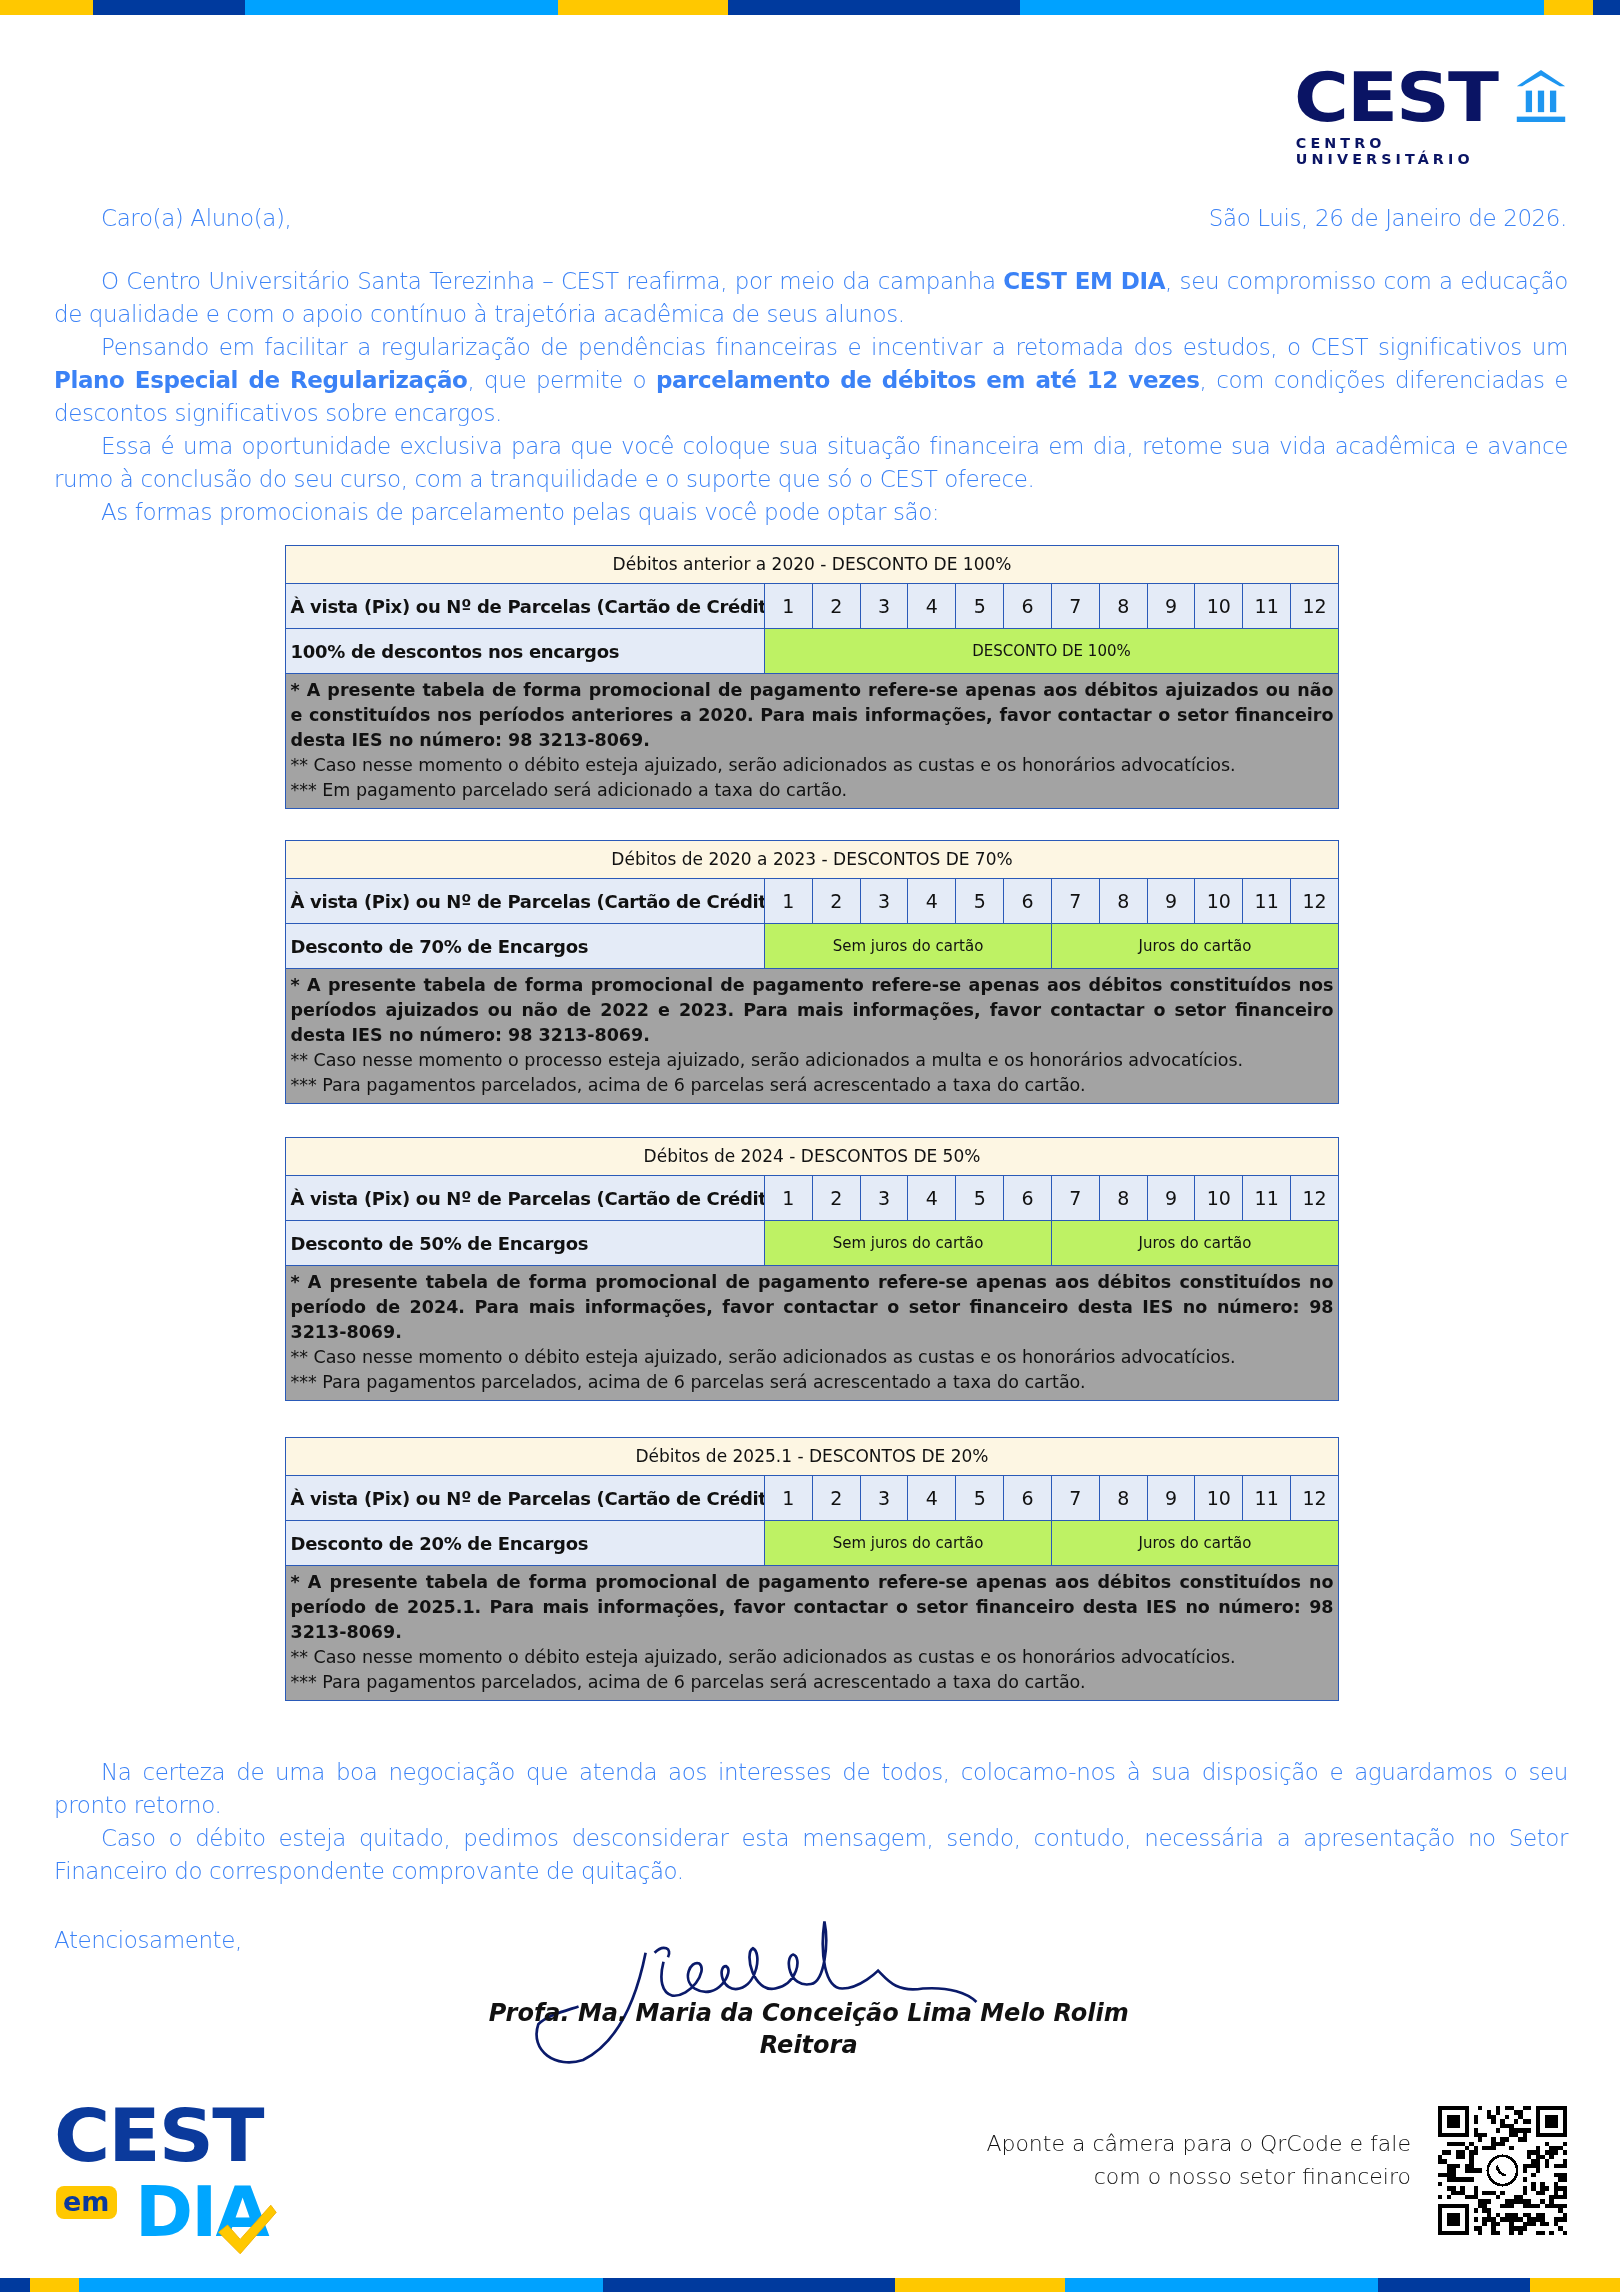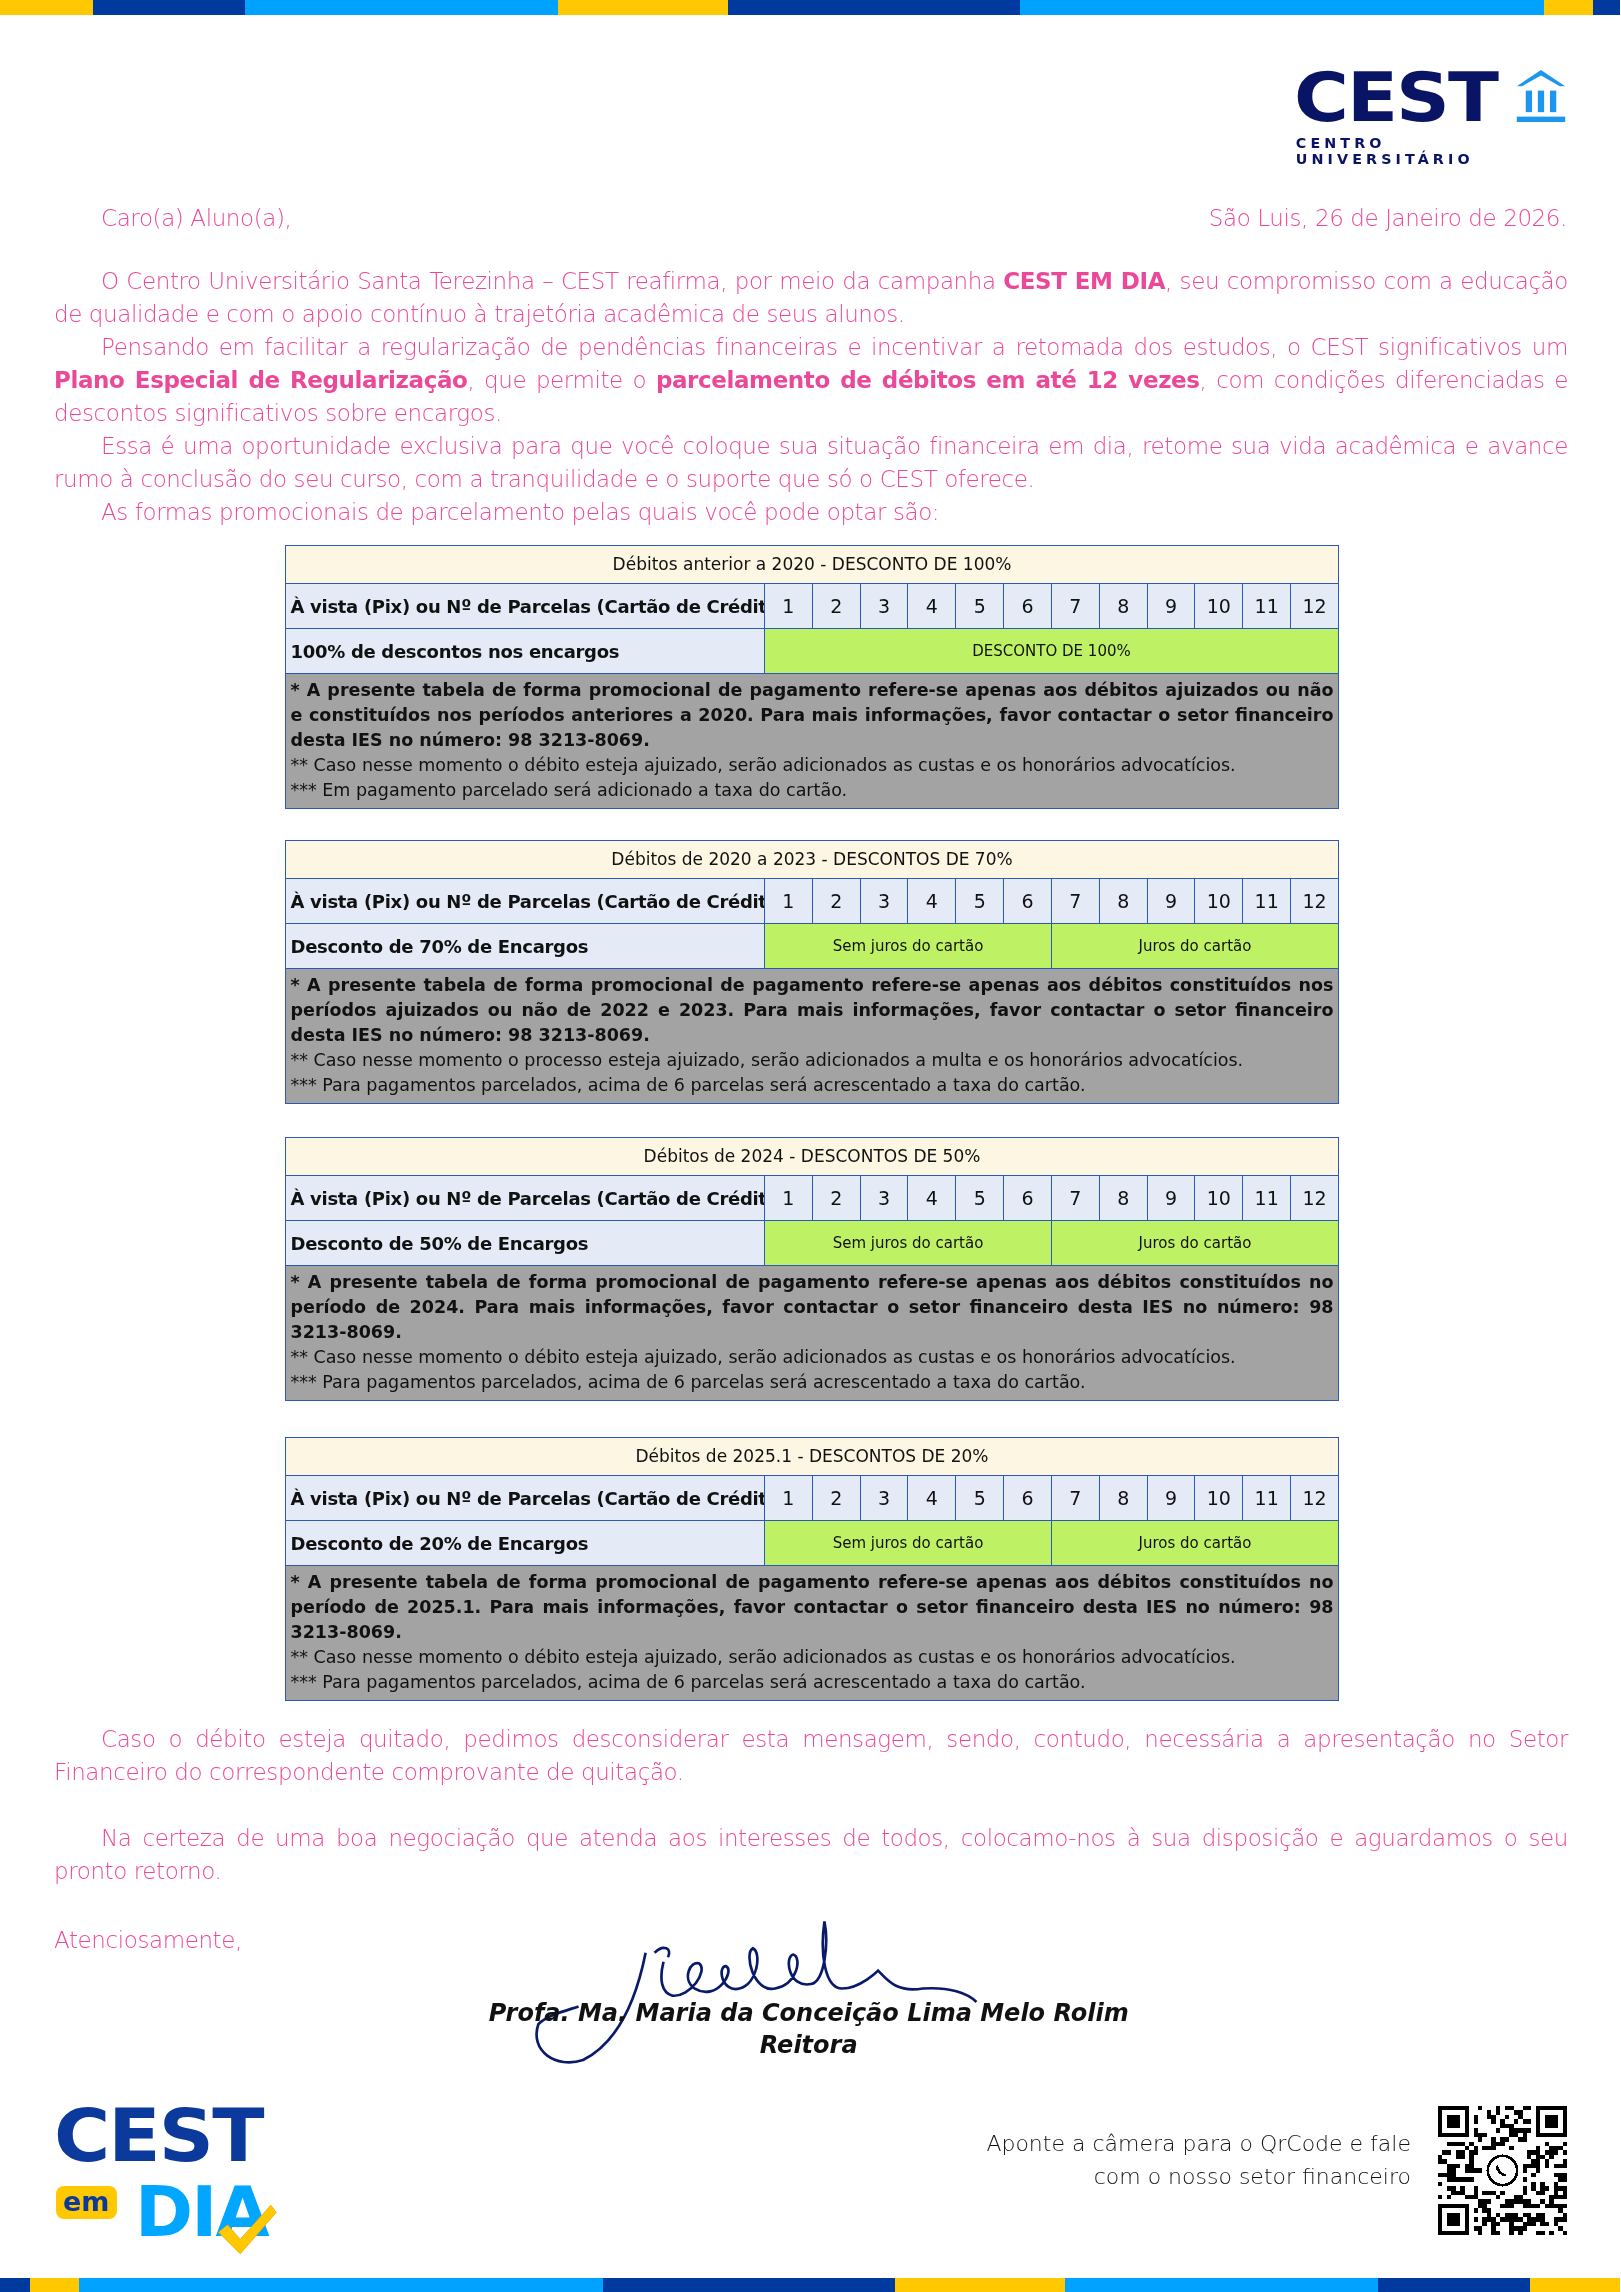--- a/index.html
+++ b/index.html
@@ -13,21 +13,21 @@
   .c-y { background: #ffc800; }
   .c-d { background: #003a9e; }
   .c-l { background: #00a2ff; }
 
   
   .logo-top { position: absolute; right: 54px; top: 63px; width: 273px; height: 90px; }
   .logo-top .word { position: absolute; left: 0; top: -5.4px; font-family: "DejaVu Sans", sans-serif; font-weight: 900; font-size: 68px; letter-spacing: -1.8px; color: #0a1464; transform: scaleX(1.1); transform-origin: left top; }
   .logo-top .temple { position: absolute; right: 0; top: 5.4px; width: 52px; height: 56px; }
   .logo-top .sub { position: absolute; left: 1.8px; top: 72px; font-weight: 700; font-size: 14.3px; letter-spacing: 4.1px; color: #0a1464; }
 
-  .text { font-size: 23px; line-height: 33px; color: #ec4899; font-family: "DejaVu Sans", sans-serif; font-weight: 300; letter-spacing: -0.4px; }
+  .text { font-size: 23px; line-height: 33px; color: #3b82f6; font-family: "DejaVu Sans", sans-serif; font-weight: 300; letter-spacing: -0.4px; }
   .greet { position: absolute; left: 101px; top: 202px; }
   .date { position: absolute; right: 54px; top: 202px; }
   .para-block { position: absolute; left: 54px; width: 1514px; text-align: justify; }
   .para-block p { text-indent: 47px; }
   .para-block b { font-weight: 700; }
 
   
   .tbl { position: absolute; left: 285px; width: 1054px; border: 1.8px solid #2a5ab8; font-size: 18px; }
   .tbl .row { display: flex; border-top: 1.8px solid #2a5ab8; }
   .tbl .row:first-child { border-top: none; }
@@ -219,22 +219,22 @@
         <div class="notes">
           <div class="n1">* A presente tabela de forma promocional de pagamento refere-se apenas aos débitos constituídos no período de 2025.1. Para mais informações, favor contactar o setor financeiro desta IES no número: 98 3213-8069.</div>
           <div class="n2">** Caso nesse momento o débito esteja ajuizado, serão adicionados as custas e os honorários advocatícios.</div>
           <div class="n3">*** Para pagamentos parcelados, acima de 6 parcelas será acrescentado a taxa do cartão.</div>
         </div>
       </div>
     </div>
   </div>
 
 <div class="para-block text" id="closing" style="top:1723px;">
+    <p style="margin-top: 33px;">Na certeza de uma boa negociação que atenda aos interesses de todos, colocamo-nos à sua disposição e aguardamos o seu pronto retorno.</p>
     <p>Caso o débito esteja quitado, pedimos desconsiderar esta mensagem, sendo, contudo, necessária a apresentação no Setor Financeiro do correspondente comprovante de quitação.</p>
-    <p style="margin-top: 33px;">Na certeza de uma boa negociação que atenda aos interesses de todos, colocamo-nos à sua disposição e aguardamos o seu pronto retorno.</p>
   </div>
 
 <div class="text closing">Atenciosamente,</div>
 
 <svg class="signature" viewBox="0 0 700 170">
   <path d="M160,40 C150,90 130,140 90,160 C60,170 30,150 40,120 C50,110 70,105 85,100" fill="none" stroke="#0a1a6a" stroke-width="3"></path>
   <path d="M180,50 C175,70 178,85 190,88 C210,90 230,60 220,52 C210,48 200,70 215,80 C240,95 260,60 250,55 C240,55 245,85 265,80 C285,75 290,40 280,35 C270,40 280,85 305,80 C330,75 335,45 325,42 C315,45 320,80 345,75 C360,72 365,30 360,5 C355,40 360,80 380,80 C400,80 420,60 420,60 C430,70 440,85 470,80 C500,78 520,85 530,95" fill="none" stroke="#0a1a6a" stroke-width="3"></path>
   <path d="M170,40 C180,30 190,35 185,45" fill="none" stroke="#0a1a6a" stroke-width="3"></path>
 </svg>
 

